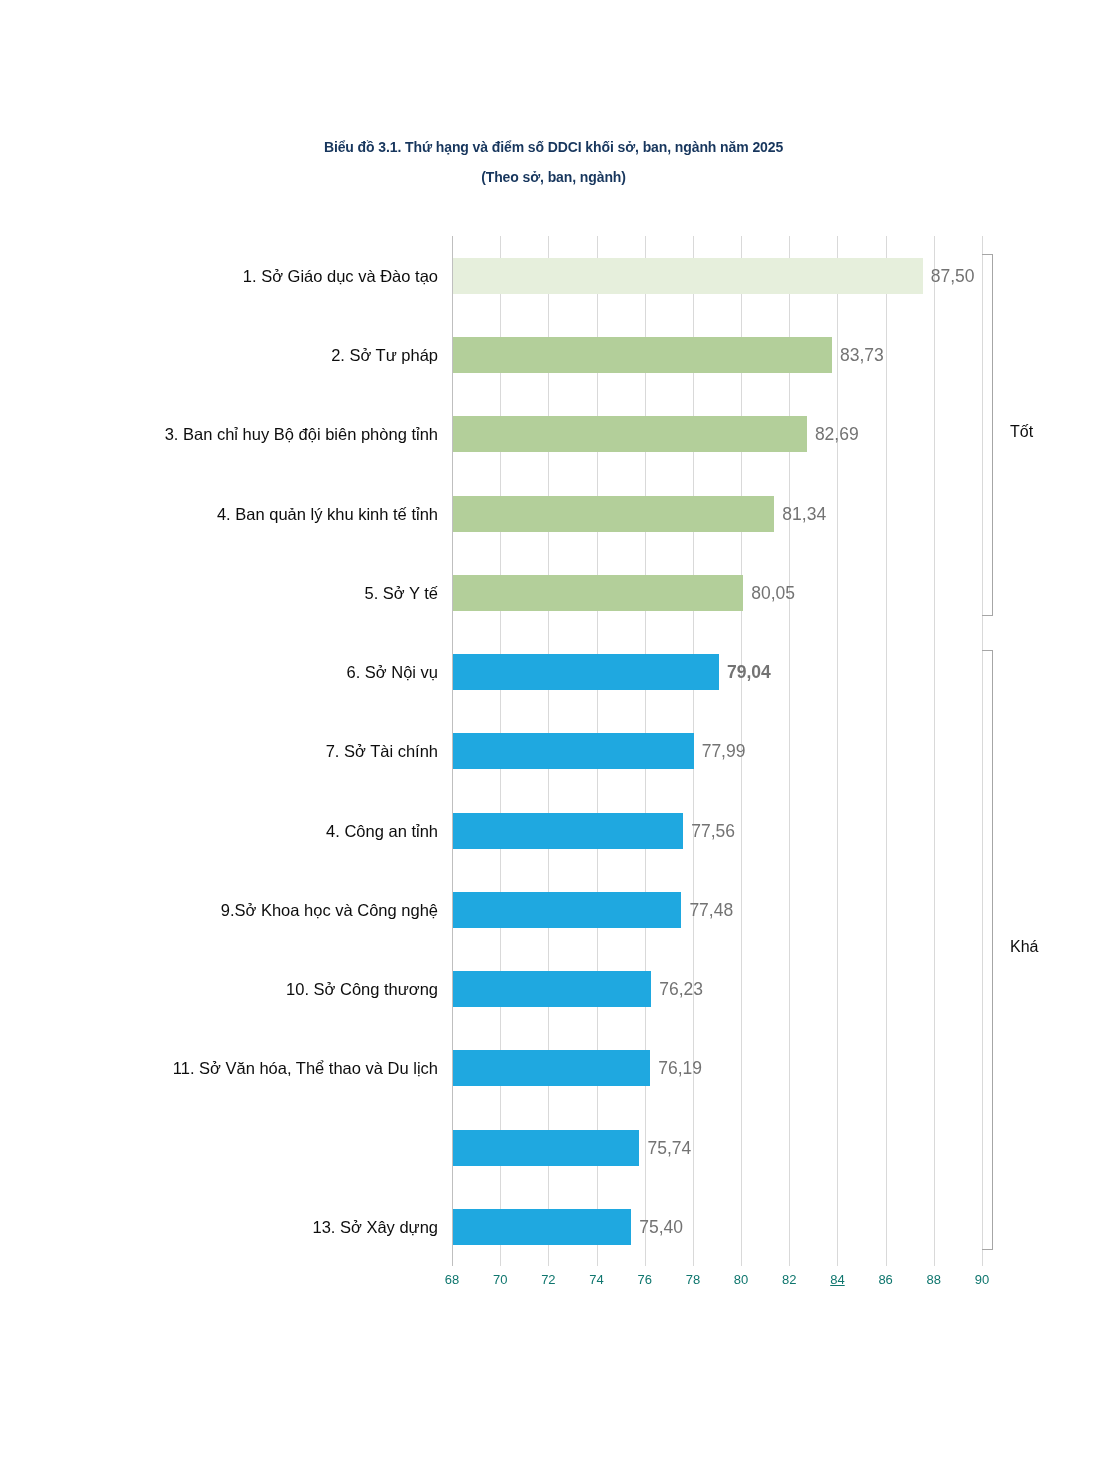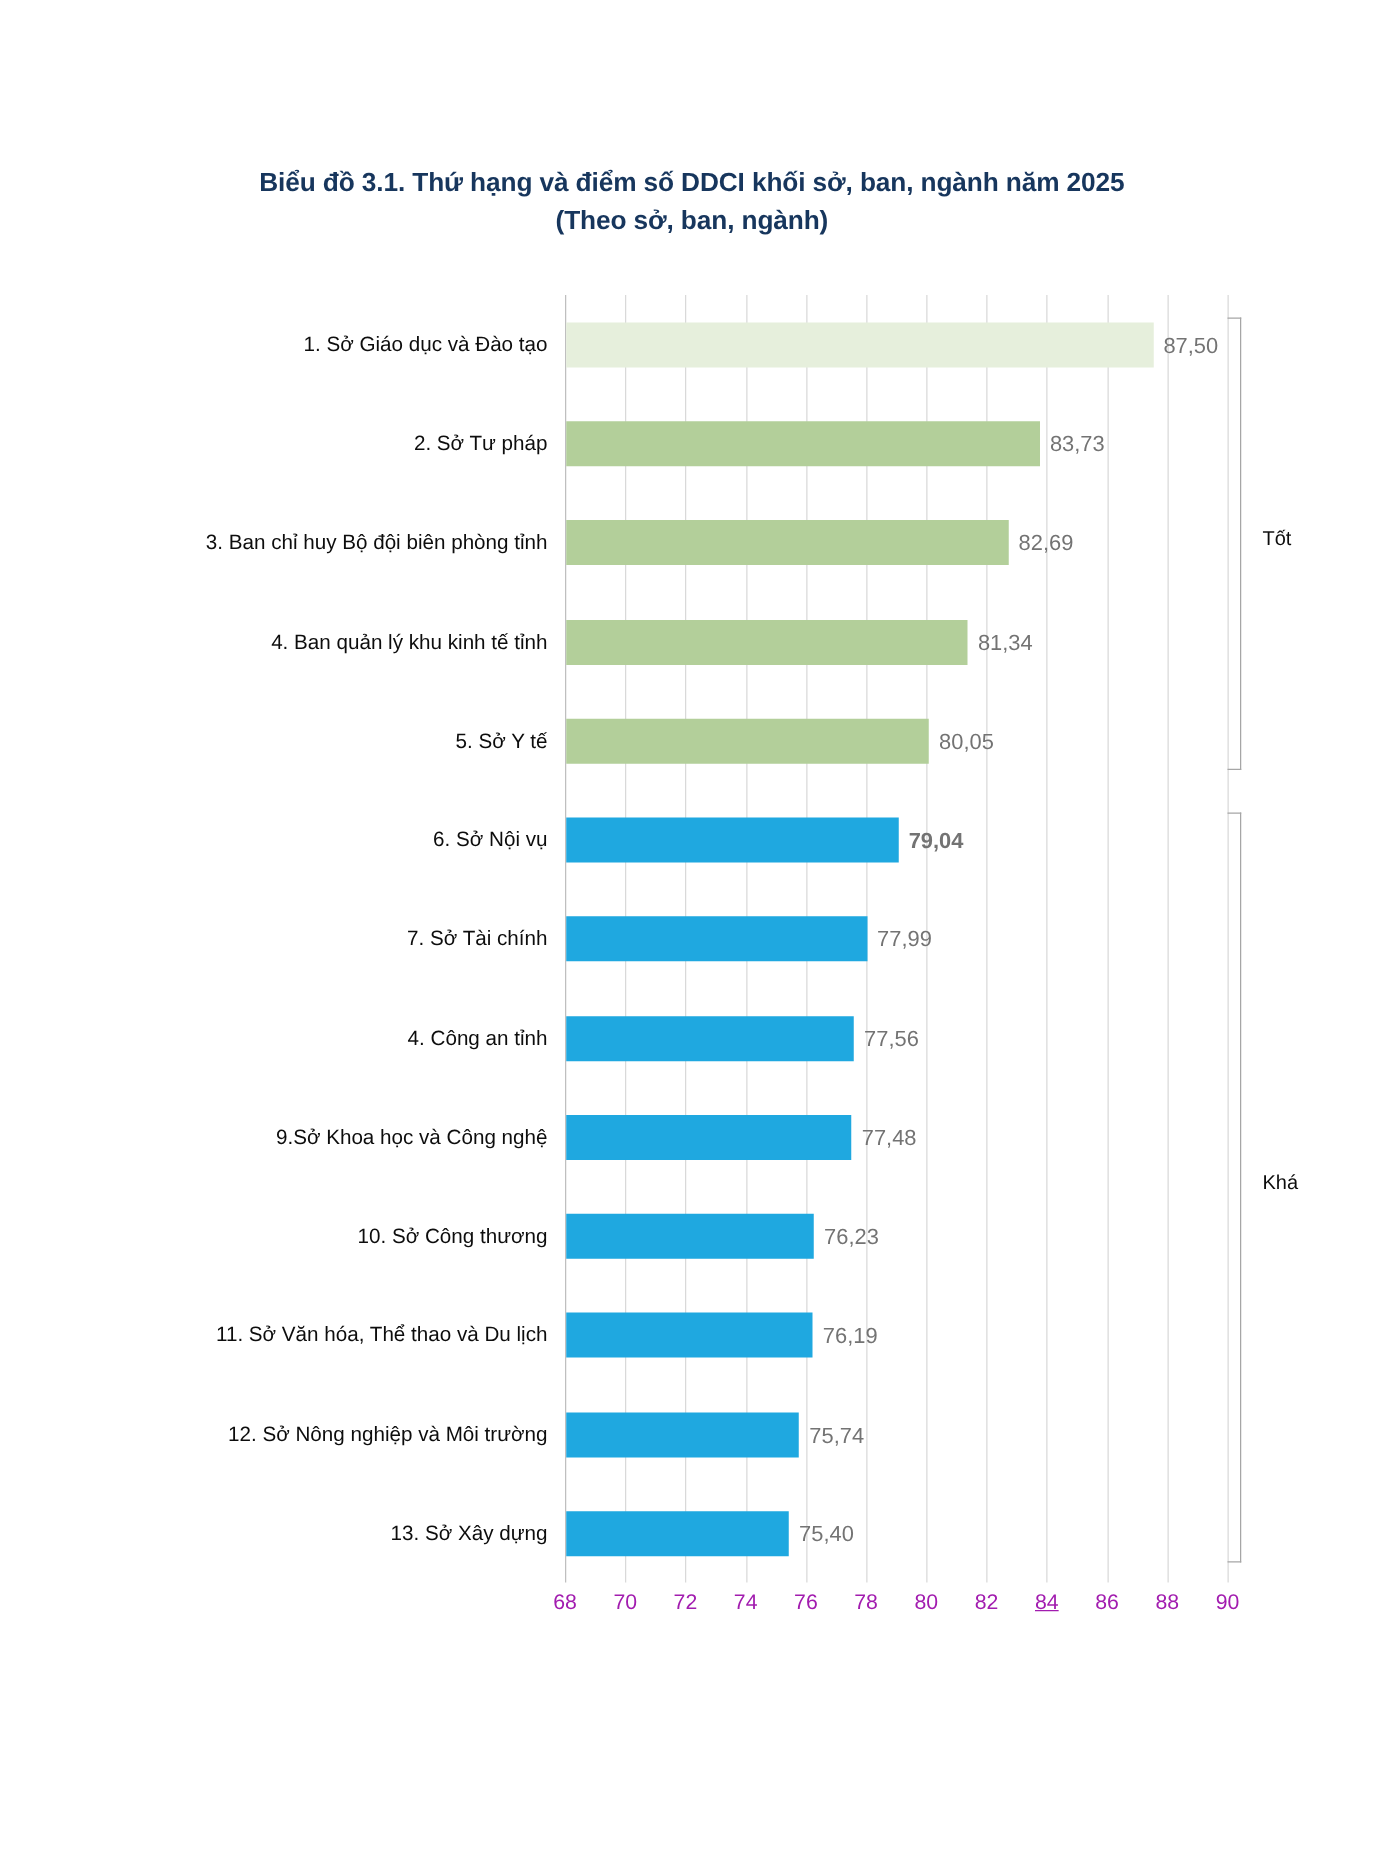--- a/index.html
+++ b/index.html
@@ -23,21 +23,21 @@
 
   
   .title-block {
     position: absolute;
     left: 0;
     top: 132px;
     width: 1107px;
     text-align: center;
   }
   .title-line {
-    font-size: 21px;
+    font-size: 14px;
     font-weight: bold;
     color: #17365d;
     line-height: 30px;
     letter-spacing: -0.1px;
   }
 
   
   .chart {
     position: absolute;
     left: 452px;
@@ -111,22 +111,22 @@
     position: absolute;
     left: 452px;
     top: 1266px;
     width: 530px;
     height: 40px;
   }
   .xtick {
     position: absolute;
     top: 6px;
     transform: translateX(-50%);
-    font-size: 17px;
-    color: #a21caf;
+    font-size: 13px;
+    color: #0f766e;
   }
 
   
   .bracket {
     position: absolute;
     border: 1px solid #a6a6a6;
     border-left: none;
     width: 10px;
   }
   .bracket-label {
@@ -223,21 +223,20 @@
           <div class="cat-label">10. Sở Công thương</div>
           <div class="bar" style="width: 198.268px; background: rgb(31, 168, 224);"></div>
           <div class="bar-value" style="left: 198.268px;">76,23</div>
         </div>
         <div class="row" style="top: 792.308px; height: 79.2308px;">
           <div class="cat-label">11. Sở Văn hóa, Thể thao và Du lịch</div>
           <div class="bar" style="width: 197.305px; background: rgb(31, 168, 224);"></div>
           <div class="bar-value" style="left: 197.305px;">76,19</div>
         </div>
         <div class="row" style="top: 871.538px; height: 79.2308px;">
-          <div class="cat-label">12. Sở Nông nghiệp và Môi trường</div>
           <div class="bar" style="width: 186.464px; background: rgb(31, 168, 224);"></div>
           <div class="bar-value" style="left: 186.464px;">75,74</div>
         </div>
         <div class="row" style="top: 950.769px; height: 79.2308px;">
           <div class="cat-label">13. Sở Xây dựng</div>
           <div class="bar" style="width: 178.273px; background: rgb(31, 168, 224);"></div>
           <div class="bar-value" style="left: 178.273px;">75,40</div>
         </div>
       </div>
   </div>

